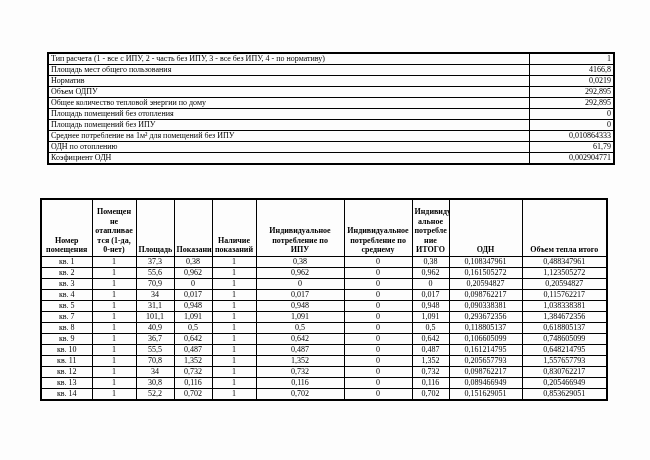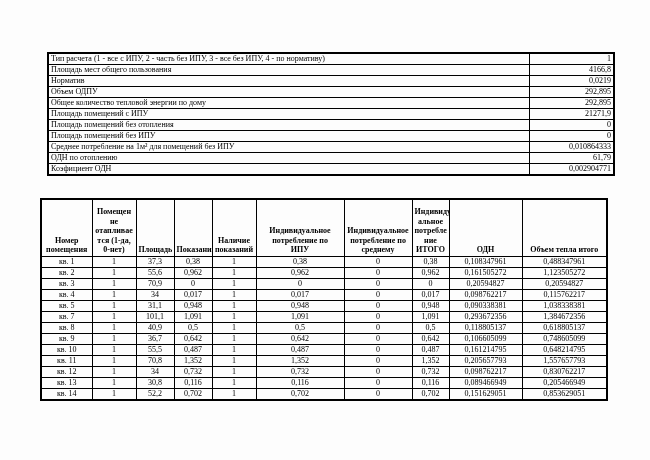--- a/index.html
+++ b/index.html
@@ -81,24 +81,20 @@
       </tr>
       <tr>
         <td class="lbl">Объем ОДПУ</td>
         <td class="val">292,895</td>
       </tr>
       <tr>
         <td class="lbl">Общее количество тепловой энергии по дому</td>
         <td class="val">292,895</td>
       </tr>
       <tr>
-        <td class="lbl">Площадь помещений с ИПУ</td>
-        <td class="val">21271,9</td>
-      </tr>
-      <tr>
         <td class="lbl">Площадь помещений без отопления</td>
         <td class="val">0</td>
       </tr>
       <tr>
         <td class="lbl">Площадь помещений без ИПУ</td>
         <td class="val">0</td>
       </tr>
       <tr>
         <td class="lbl">Среднее потребление на 1м² для помещений без ИПУ</td>
         <td class="val">0,010864333</td>

